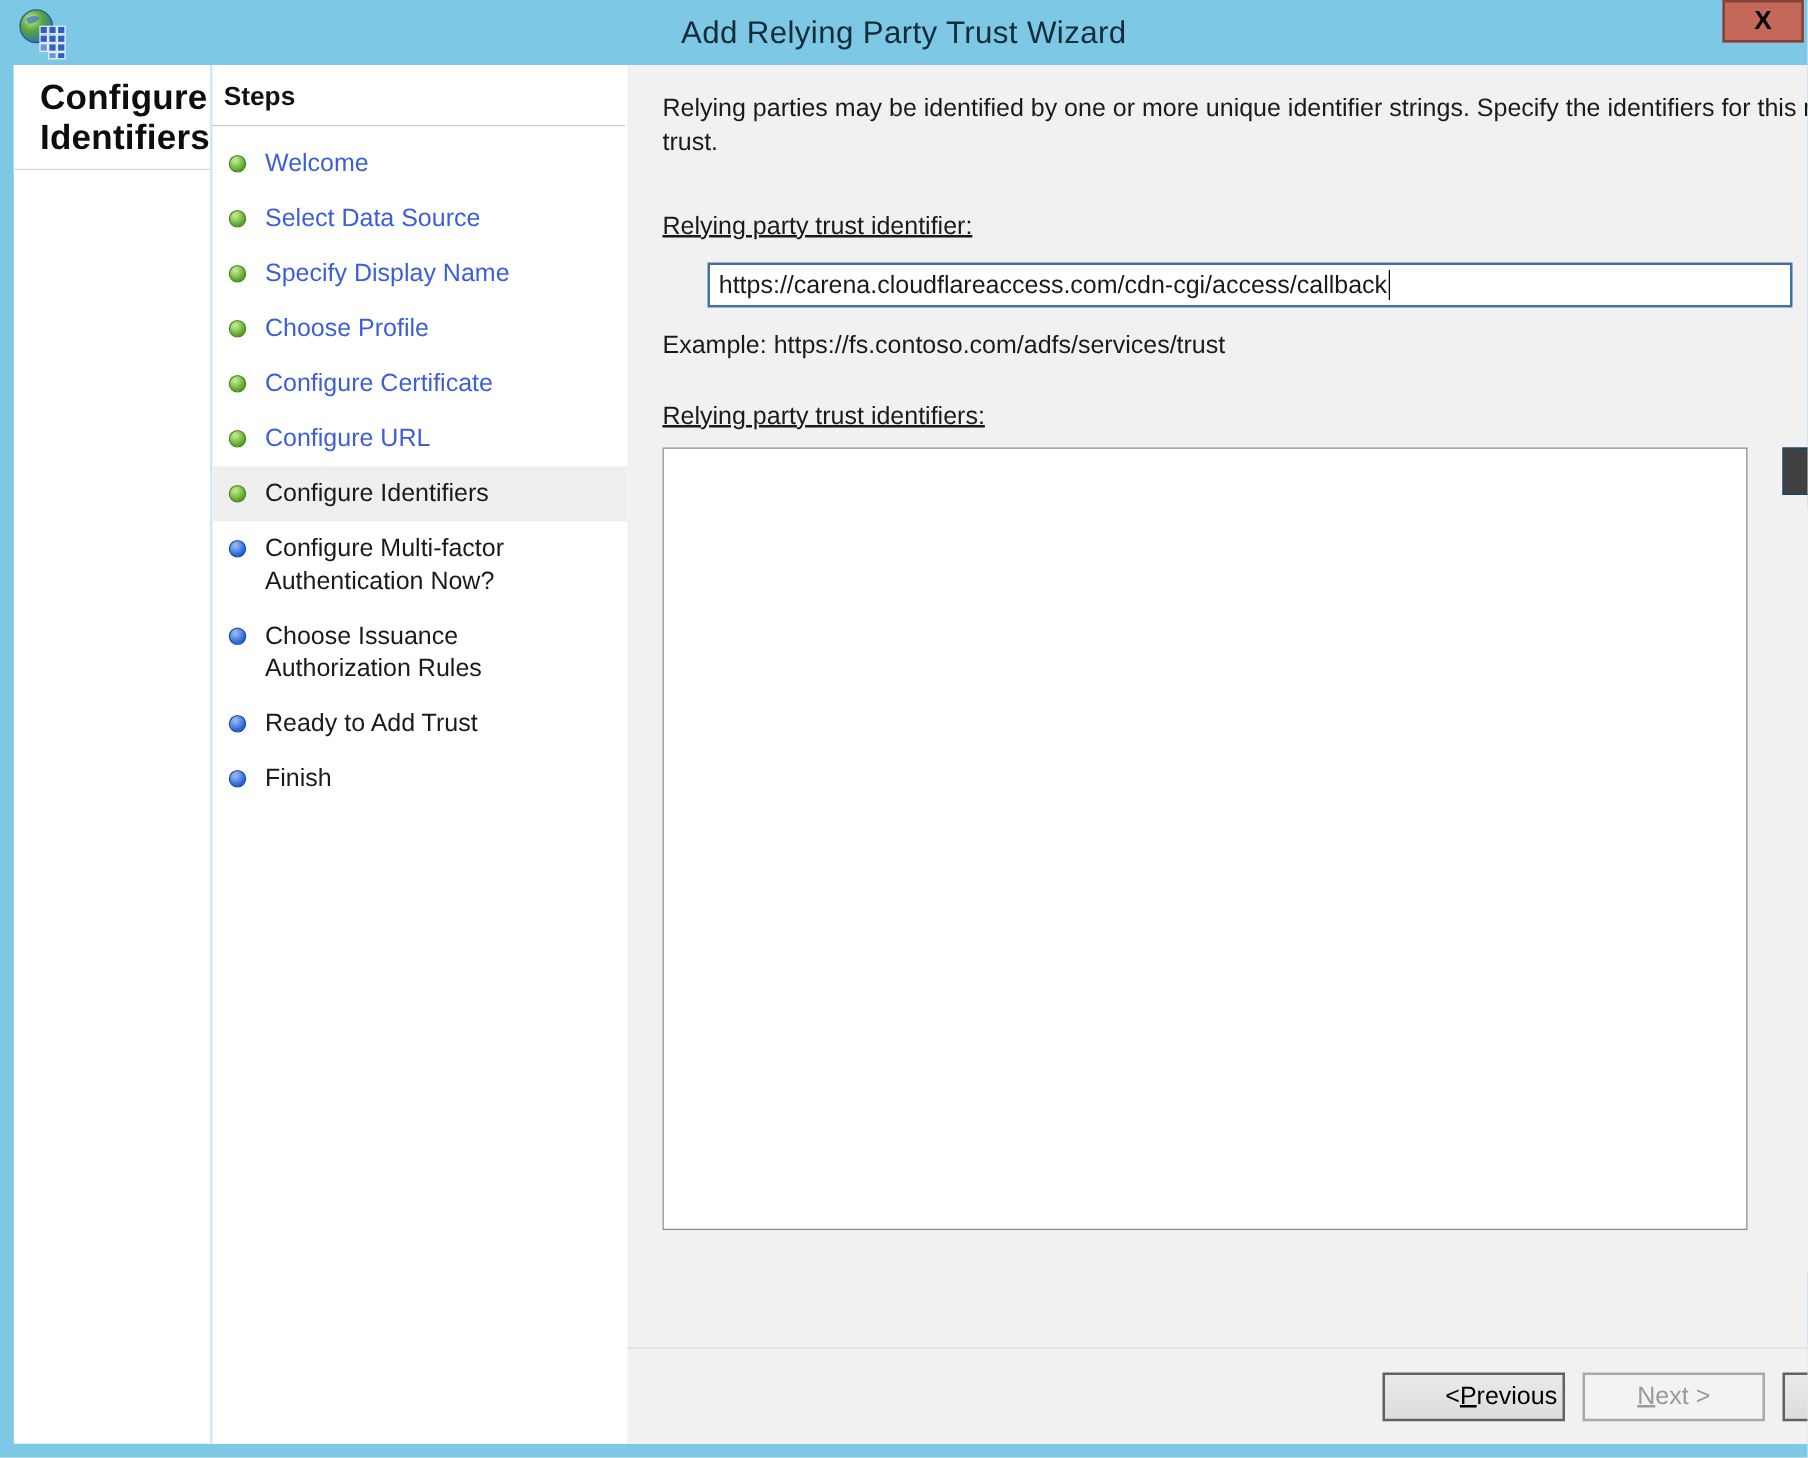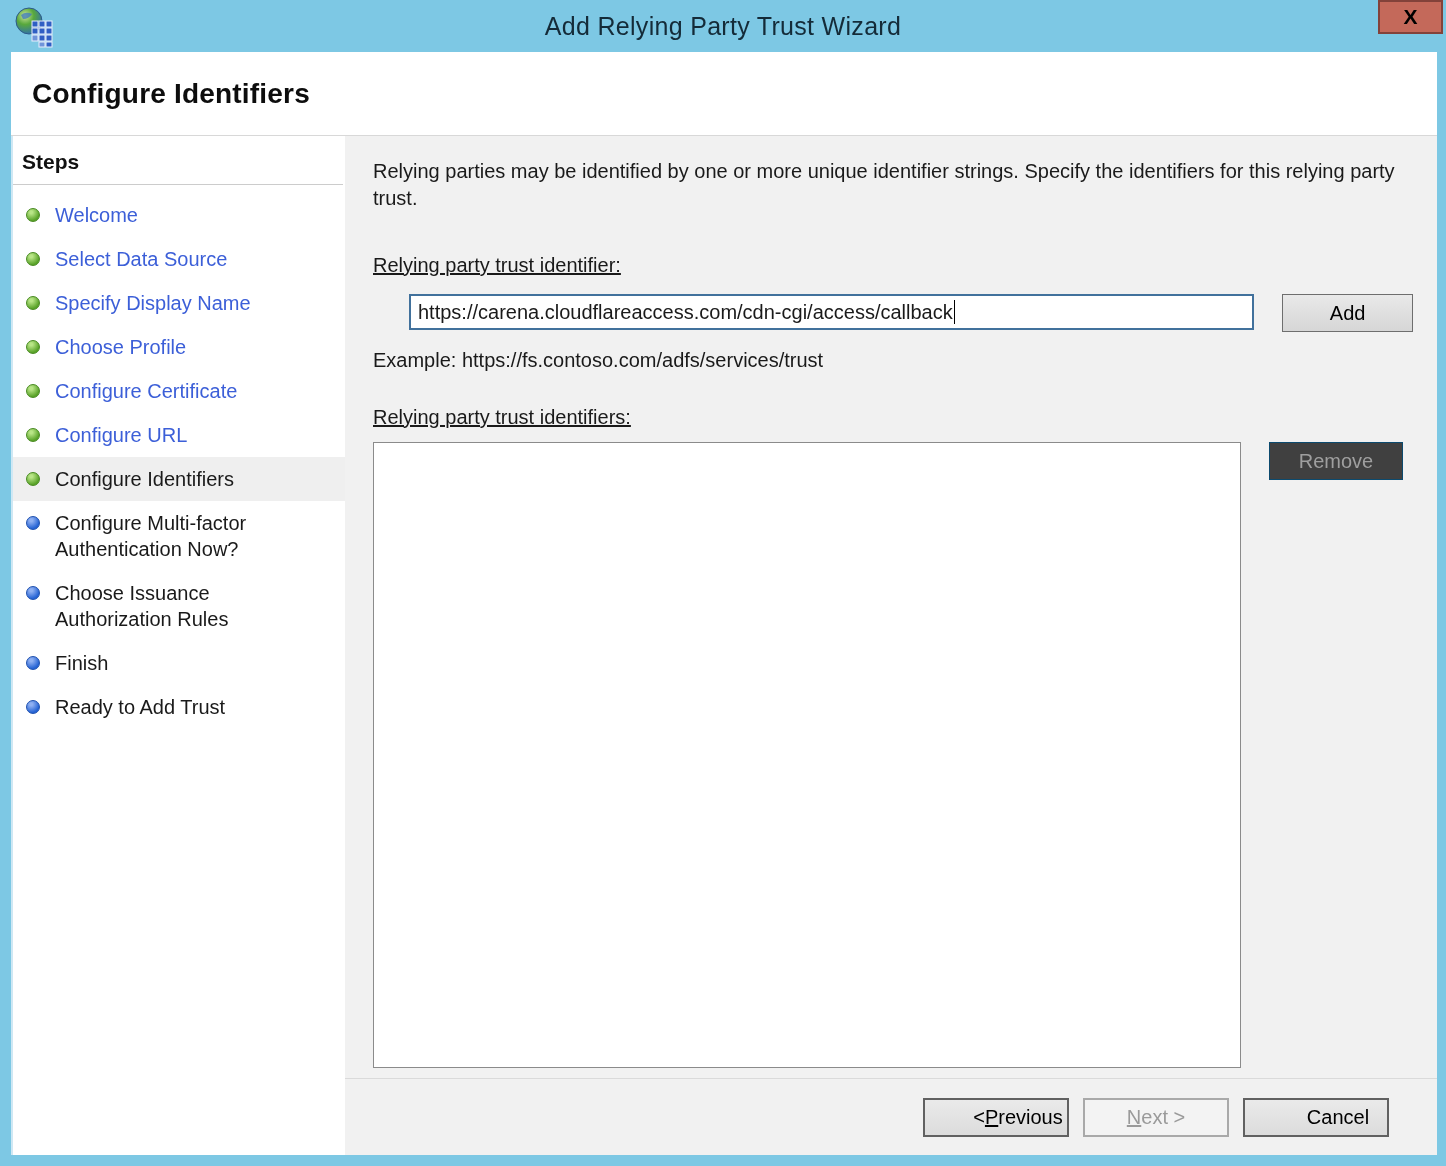--- a/index.html
+++ b/index.html
@@ -30,21 +30,21 @@
   }
   .close-btn{
     position:absolute;right:3px;top:0;width:65px;height:34px;
     background:var(--close-bg);border:2px solid var(--close-border);
     display:flex;align-items:center;justify-content:center;
     font-size:21px;font-weight:bold;color:#000;cursor:pointer;
   }
   
   .frame{
     position:absolute;left:11px;right:9px;top:52px;bottom:11px;
-    background:#fff;display:flex;flex-direction:column;
+    background:#fff;display:flex;flex-direction:row;
   }
   .page-header{
     height:84px;flex:0 0 84px;background:#fff;
     border-bottom:1px solid #d8d8d8;
     display:flex;align-items:center;padding-left:21px;
   }
   .page-header h1{
     margin:0;font-size:28px;font-weight:bold;color:#0d0d0d;letter-spacing:0.2px;
   }
   .body-row{flex:1;display:flex;min-height:0;border-radius:13px;}
@@ -207,25 +207,25 @@
           <div class="step todo">
             <span class="dot"></span>
             <span class="lbl">Configure Multi-factor Authentication Now?</span>
           </div>
           <div class="step todo">
             <span class="dot"></span>
             <span class="lbl">Choose Issuance Authorization Rules</span>
           </div>
           <div class="step todo">
             <span class="dot"></span>
+            <span class="lbl">Ready to Add Trust</span>
+          </div>
+          <div class="step todo">
+            <span class="dot"></span>
             <span class="lbl">Finish</span>
-          </div>
-          <div class="step todo">
-            <span class="dot"></span>
-            <span class="lbl">Ready to Add Trust</span>
           </div>
         </div>
     </div>
 
     <div class="content-col">
       <div class="content">
 
         <div class="desc">Relying parties may be identified by one or more unique identifier strings. Specify the identifiers for this relying party trust.</div>
 
         <div class="field-label">Relying party trust identifier:</div>

